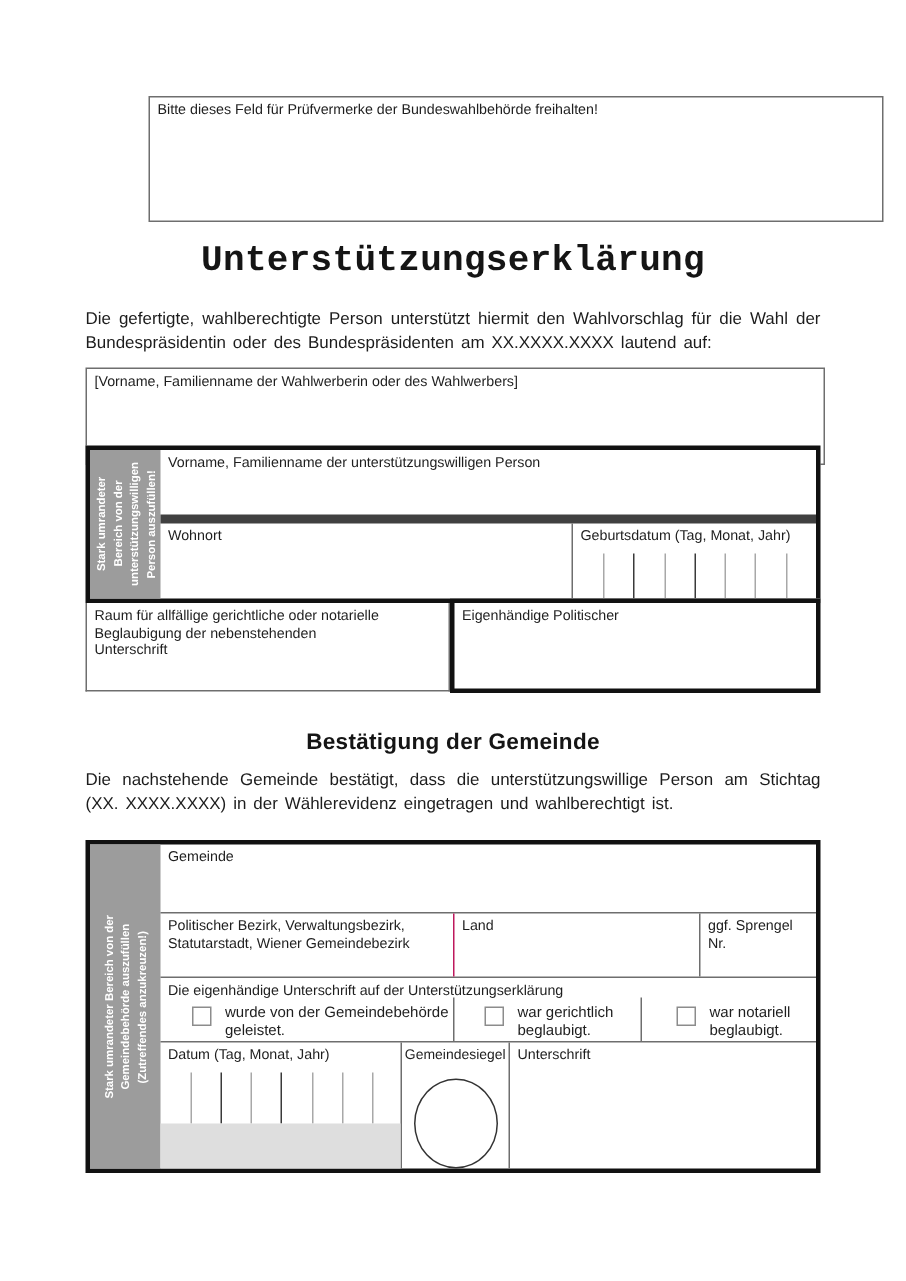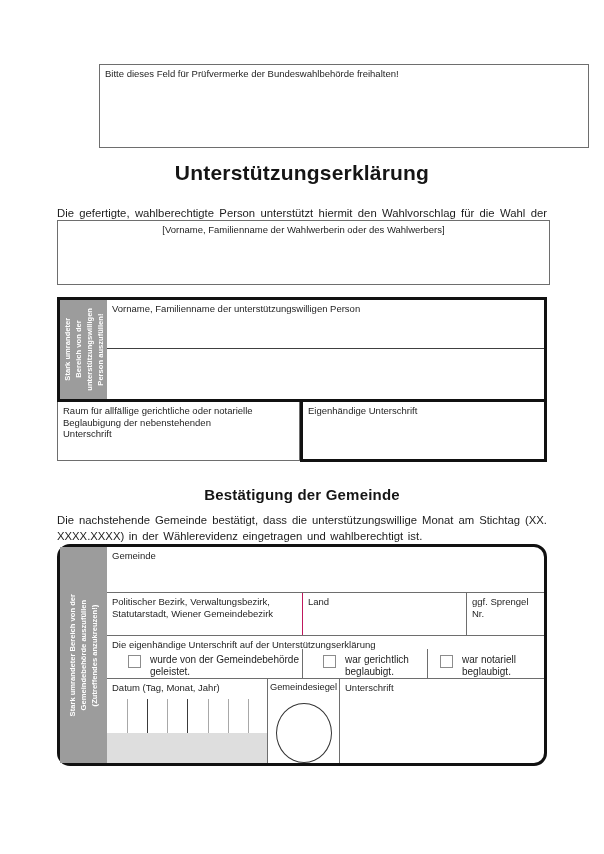--- a/index.html
+++ b/index.html
@@ -8,57 +8,57 @@
   .page { position: relative; width: 604px; height: 854px; background: #ffffff; overflow: hidden; }
 
   .abs { position: absolute; }
 
   .smalllabel { font-size: 9.5px; line-height: 11.5px; color: #1e1e1e; padding: 3px 5px; }
 
   .thinbox { border: 1px solid #6e6e6e; background: #fff; }
   .thickbox { border: 3px solid #111; background: #fff; }
 
   .title { width: 604px; text-align: center; font-weight: bold; color: #151515; }
-  .title1 { font-size: 21px; letter-spacing: .2px; }
+  .title1 { font-size: 24px; letter-spacing: .2px; font-family: Liberation Mono, monospace; }
   .title2 { font-size: 15px; letter-spacing: .2px; }
 
   .para { font-size: 11.3px; line-height: 15.5px; text-align: justify; color: #1c1c1c; word-spacing: 1.5px; }
 
   .table { display: flex; }
   .sidebar {
     width: 47px; background: #9c9c9c; flex: 0 0 47px;
     display: flex; align-items: center; justify-content: center;
   }
   .sidebar-text {
     writing-mode: vertical-rl; transform: rotate(180deg);
     white-space: pre-line; text-align: center;
     font-size: 7.6px; font-weight: bold; color: #ffffff; line-height: 11px;
   }
   .tmain { flex: 1 1 auto; display: flex; flex-direction: column; }
 
-  .t1row1 { height: 49px; border-bottom: 1px solid #404040; }
+  .t1row1 { height: 49px; border-bottom: 6px solid #404040; }
   .t1row2 { flex: 1 1 auto; display: flex; }
   .cell-wohnort { flex: 1 1 auto; }
   .cell-geburtsdatum { width: 163px; flex: 0 0 163px; border-left: 1px solid #6e6e6e; position: relative; }
 
   .tick { position: absolute; width: 1px; background: #a8a8a8; }
   .tick.strong { background: #3a3a3a; }
 
   .t2row1 { height: 46px; border-bottom: 1px solid #6e6e6e; }
   .t2row2 { height: 43px; border-bottom: 1px solid #6e6e6e; display: flex; }
   .cell-district { width: 195px; flex: 0 0 195px; }
   .cell-land { flex: 1 1 auto; border-left: 1px solid #be185d; }
   .cell-sprengel { width: 78px; flex: 0 0 78px; border-left: 1px solid #6e6e6e; }
 
   .t2row3 { height: 43px; border-bottom: 1px solid #6e6e6e; position: relative; }
   .cbx-row { position: absolute; left: 0; right: 0; top: 13px; bottom: 0; display: flex; }
   .cbx-opt { display: flex; align-items: flex-start; }
   .cbx-opt-1 { width: 195px; flex: 0 0 195px; padding-left: 21px; padding-top: 5px; }
   .cbx-opt-2 { width: 125px; flex: 0 0 125px; padding-left: 21px; padding-top: 5px; }
-  .cbx-opt-3 { flex: 1 1 auto; padding-left: 13px; padding-top: 5px; }
+  .cbx-opt-3 { flex: 1 1 auto; padding-left: 24px; padding-top: 5px; }
   .checkbox { width: 13px; height: 13px; border: 1px solid #8c8c8c; background: #fff; flex: 0 0 13px; margin-top: 1px; }
   .cbx-label { font-size: 10px; line-height: 11.5px; padding-left: 9px; color: #1e1e1e; }
   .cbx-label-1 { width: 160px; }
   .cbx-label-2 { width: 85px; }
   .cbx-label-3 { width: 85px; }
   .vsep { position: absolute; width: 1px; top: 13px; bottom: 0; background: #6e6e6e; }
 
   .t2row4 { flex: 1 1 auto; display: flex; justify-content: space-between; }
   .cell-datum { width: 161px; flex: 0 0 161px; border-right: 1px solid #6e6e6e; position: relative; }
   .datum-shade { position: absolute; left: 0; right: 0; bottom: 0; height: 30px; background: #dedede; }
@@ -73,51 +73,68 @@
 <div class="page">
 
   <div class="abs thinbox" style="left:57px; top:64px; width:490px; height:84px;margin-left:42px;">
     <div class="smalllabel">Bitte dieses Feld für Prüfvermerke der Bundeswahlbehörde freihalten!</div>
   </div>
 
   <div class="abs title title1" style="top:161px;">Unterstützungserklärung</div>
 
   <div class="abs para" style="left:57px; top:206px; width:490px;">Die gefertigte, wahlberechtigte Person unterstützt hiermit den Wahlvorschlag für die Wahl der Bundespräsidentin oder des Bundespräsidenten am XX.XXXX.XXXX lautend auf:</div>
 
-  <div class="abs thinbox" style="left:57px; top:220px; width:493px; height:65px;text-align:center;">
+  <div class="abs thinbox" style="left:57px; top:245px; width:493px; height:65px;">
     <div class="smalllabel">[Vorname, Familienname der Wahlwerberin oder des Wahlwerbers]</div>
   </div>
 
   <div class="abs thickbox table" style="left:57px; top:297px; width:490px; height:105px;">
     <div class="sidebar">
       <div class="sidebar-text">Stark umrandeter
 Bereich von der
 unterstützungswilligen
 Person auszufüllen!</div>
     </div>
     <div class="tmain">
       <div class="t1row1">
         <div class="smalllabel">Vorname, Familienname der unterstützungswilligen Person</div>
       </div>
+      <div class="t1row2">
+        <div class="cell-wohnort">
+          <div class="smalllabel">Wohnort</div>
+        </div>
+        <div class="cell-geburtsdatum">
+          <div class="smalllabel">Geburtsdatum (Tag, Monat, Jahr)</div>
+          <div>
+            <div class="tick" style="left:20px;  top:20px; bottom:0;"></div>
+            <div class="tick strong" style="left:40px;  top:20px; bottom:0;"></div>
+            <div class="tick" style="left:61px;  top:20px; bottom:0;"></div>
+            <div class="tick strong" style="left:81px;  top:20px; bottom:0;"></div>
+            <div class="tick" style="left:101px; top:20px; bottom:0;"></div>
+            <div class="tick" style="left:121px; top:20px; bottom:0;"></div>
+            <div class="tick" style="left:142px; top:20px; bottom:0;"></div>
+          </div>
+        </div>
+      </div>
     </div>
   </div>
 
   <div class="abs thinbox" style="left:57px; top:402px; width:243px; height:59px; border-top:0;">
     <div class="smalllabel" style="width:200px;">Raum für allfällige gerichtliche oder notarielle Beglaubigung der nebenstehenden Unterschrift</div>
   </div>
 
   <div class="abs thickbox" style="left:300px; top:399px; width:247px; height:63px;">
-    <div class="smalllabel">Eigenhändige Unterschrift</div>
+    <div class="smalllabel">Eigenhändige Politischer</div>
   </div>
 
   <div class="abs title title2" style="top:486px;">Bestätigung der Gemeinde</div>
 
-  <div class="abs para" style="left:57px; top:513px; width:490px;">Die nachstehende Gemeinde bestätigt, dass die unterstützungswillige Monat am Stichtag (XX. XXXX.XXXX) in der Wählerevidenz eingetragen und wahlberechtigt ist.</div>
-
-  <div class="abs thickbox table" style="left:57px; top:544px; width:490px; height:222px;border-radius:13px;">
+  <div class="abs para" style="left:57px; top:513px; width:490px;">Die nachstehende Gemeinde bestätigt, dass die unterstützungswillige Person am Stichtag (XX. XXXX.XXXX) in der Wählerevidenz eingetragen und wahlberechtigt ist.</div>
+
+  <div class="abs thickbox table" style="left:57px; top:560px; width:490px; height:222px;">
     <div class="sidebar">
       <div class="sidebar-text">Stark umrandeter Bereich von der
 Gemeindebehörde auszufüllen
 (Zutreffendes anzukreuzen!)</div>
     </div>
     <div class="tmain">
 
       <div class="t2row1">
         <div class="smalllabel">Gemeinde</div>
       </div>

